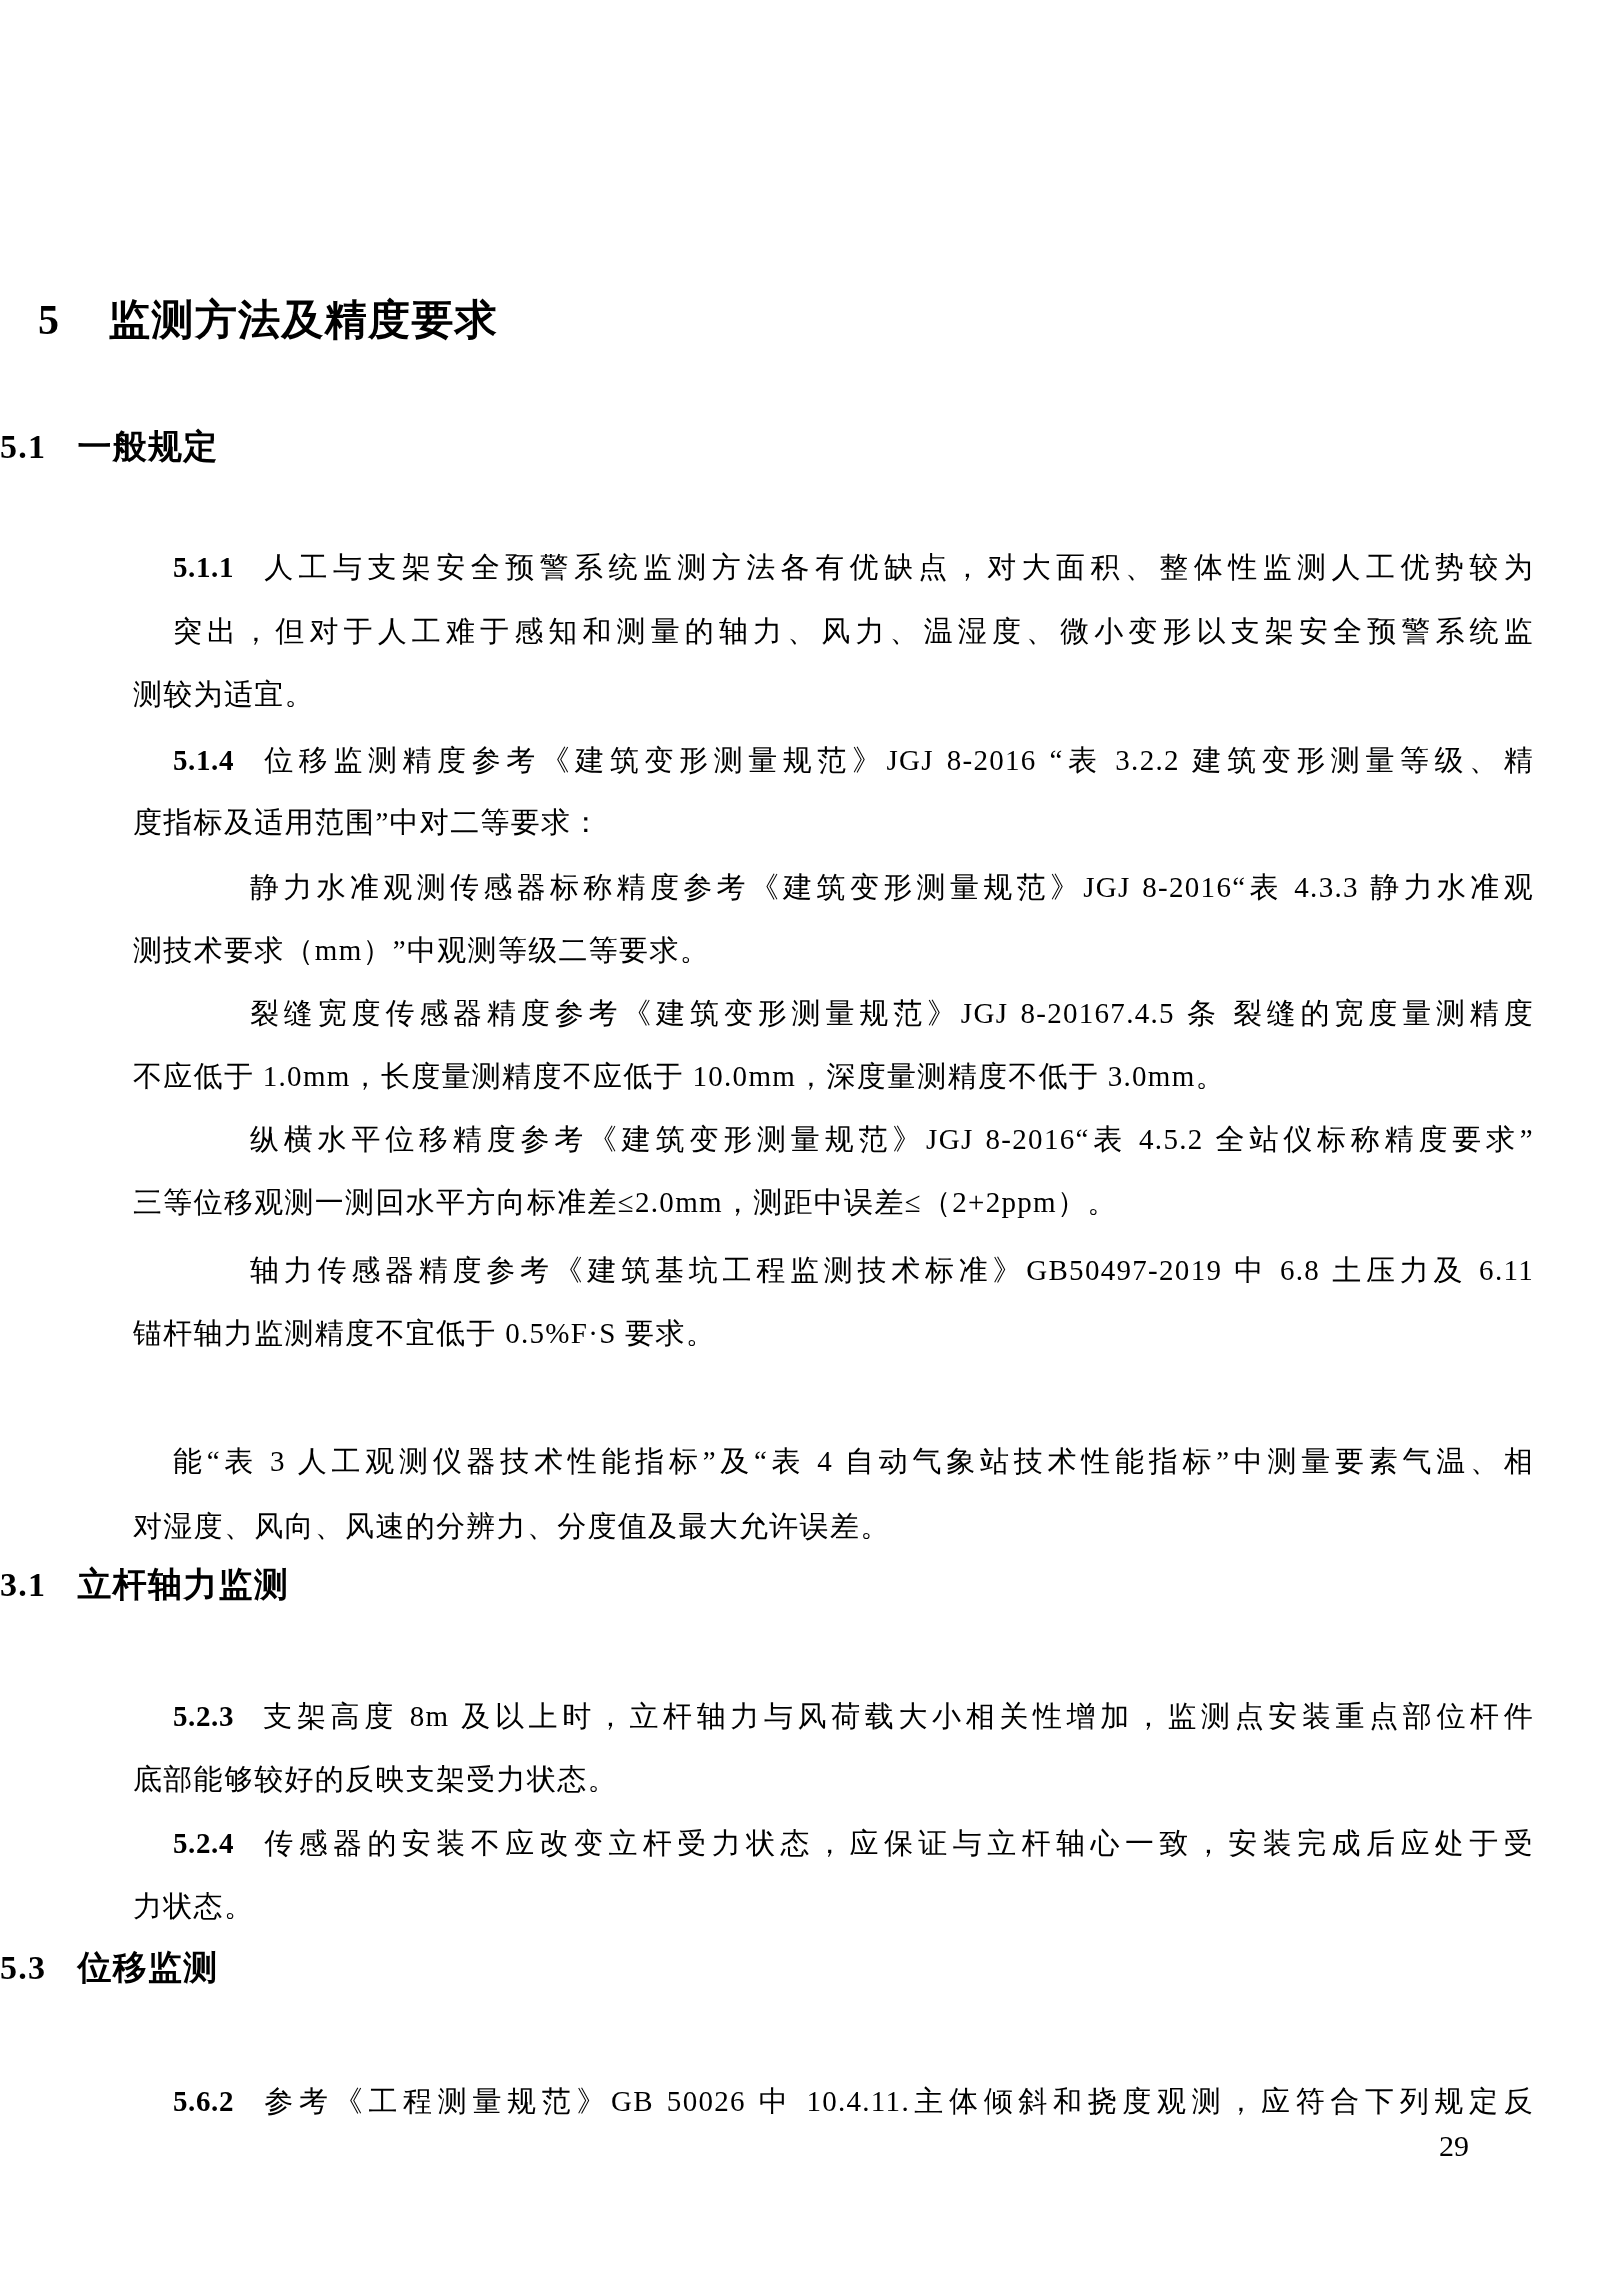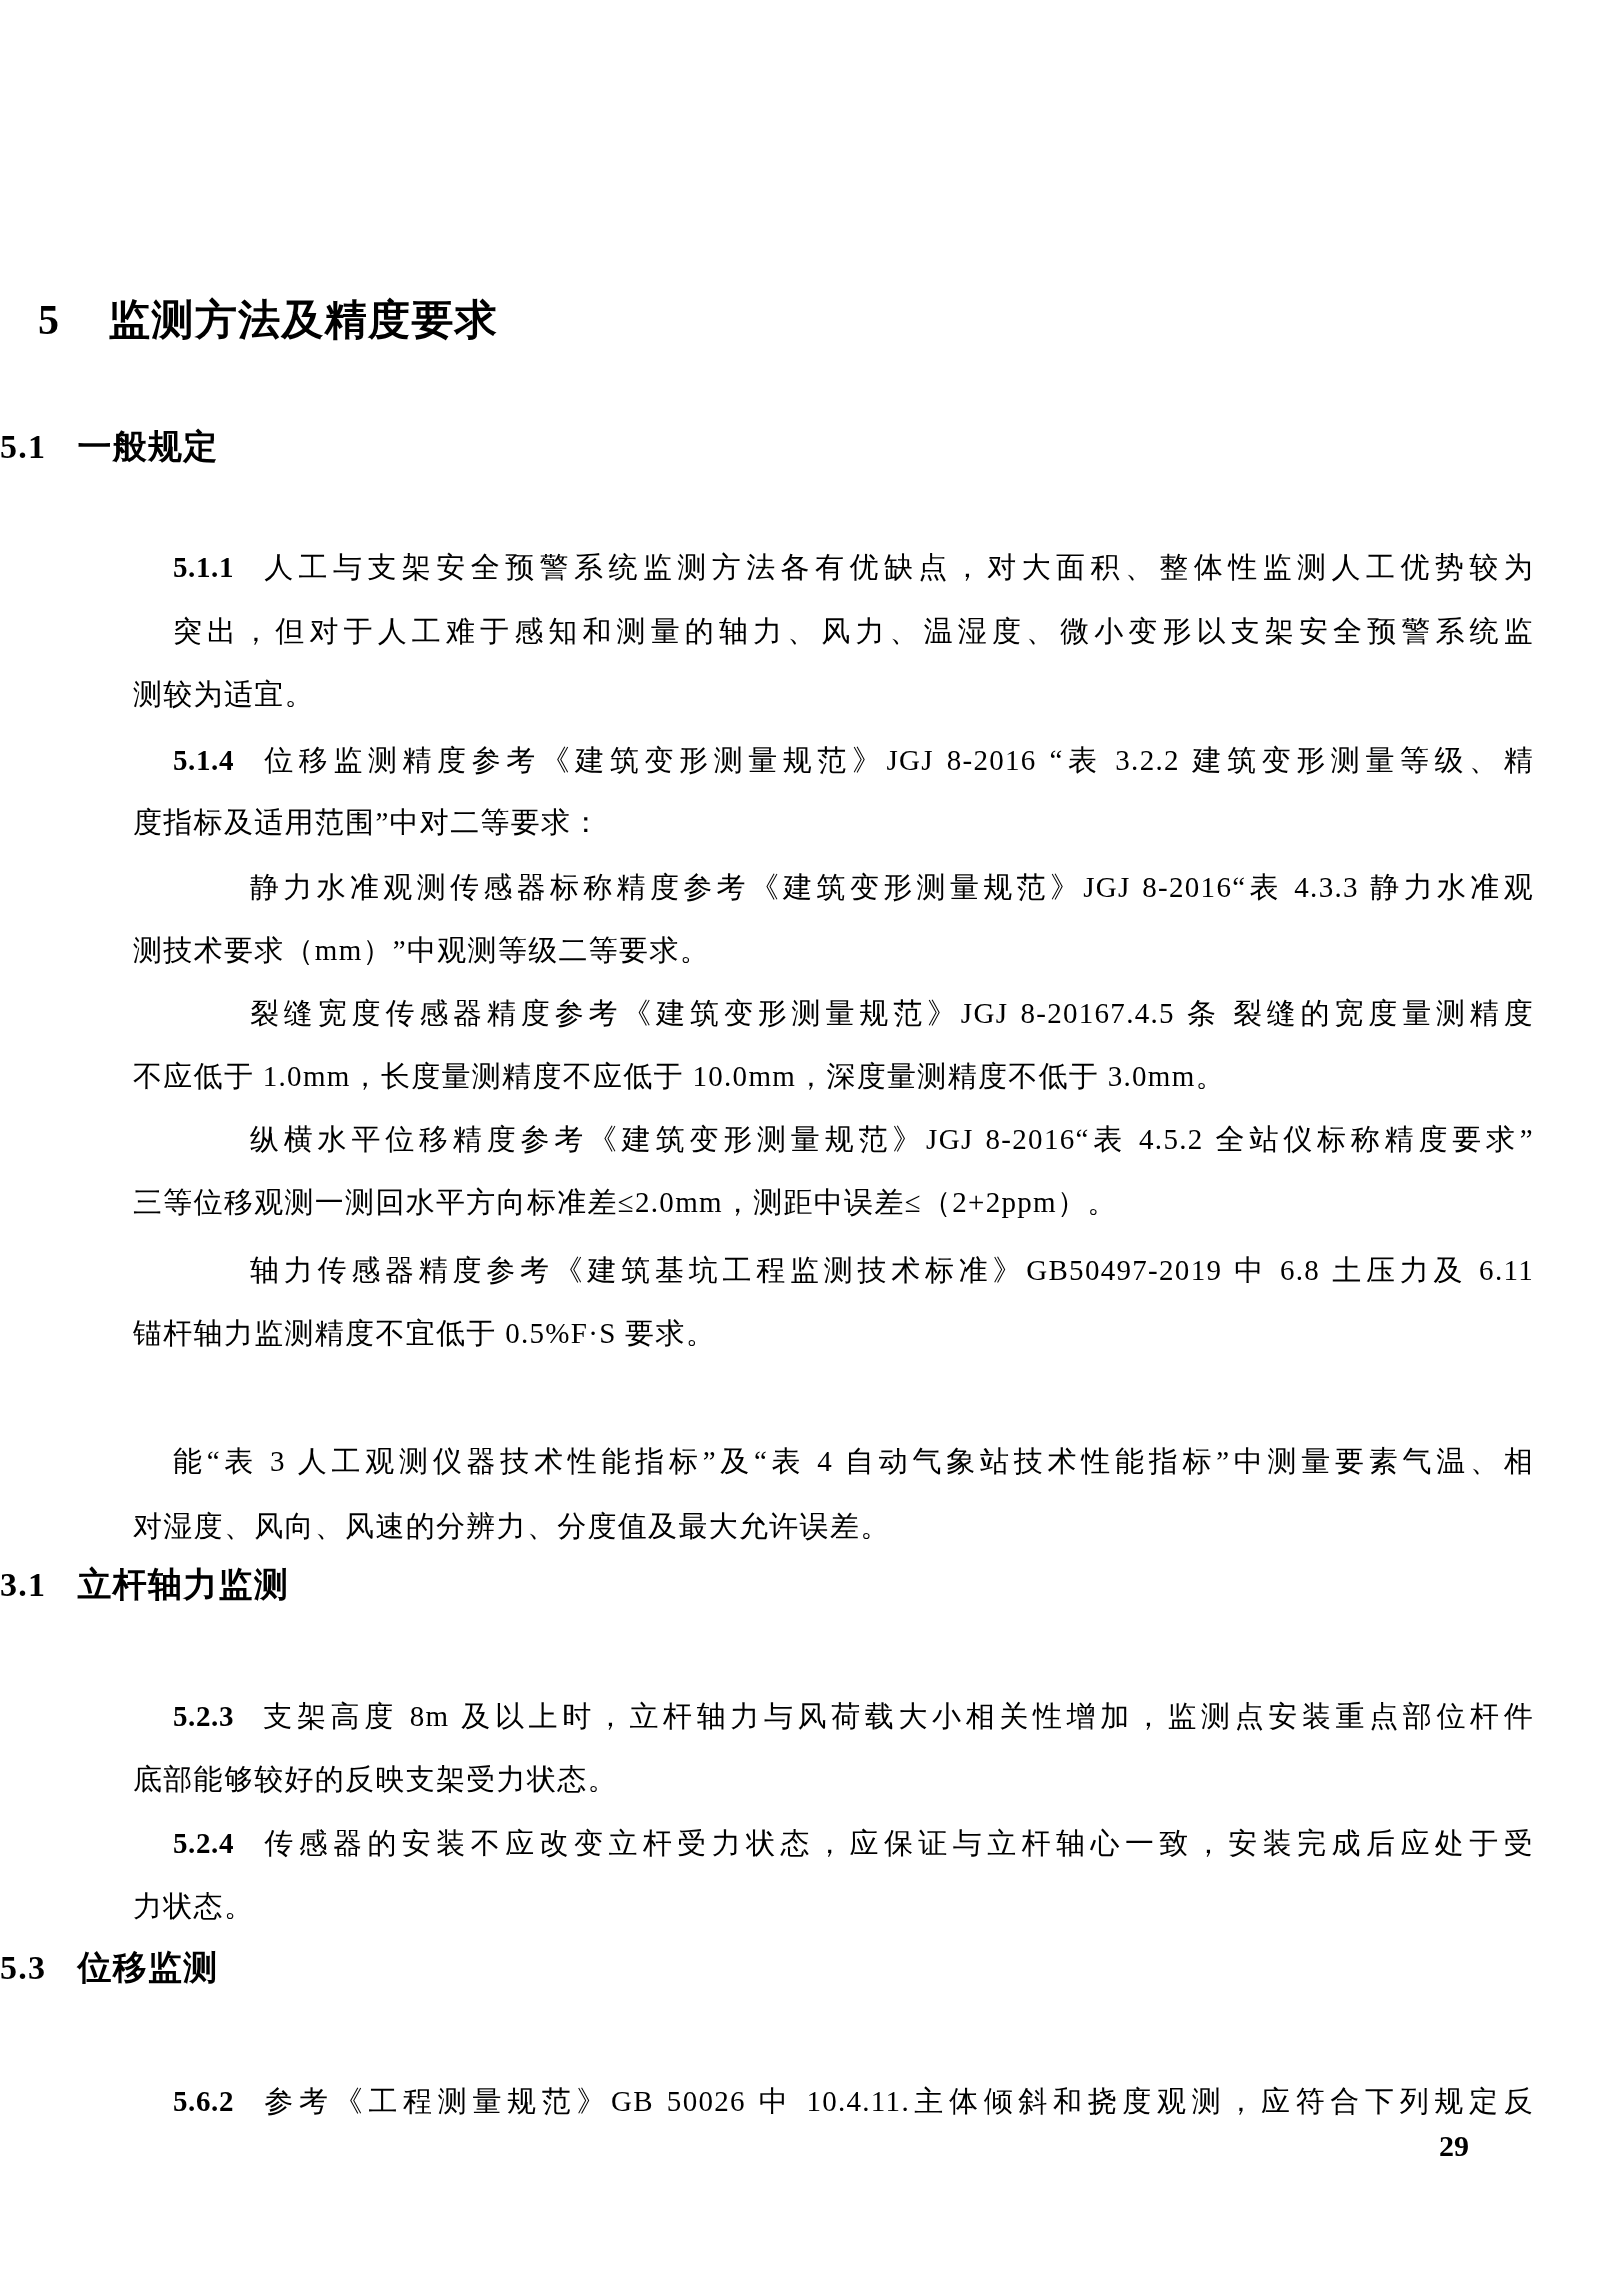--- a/index.html
+++ b/index.html
@@ -39,21 +39,21 @@
   }
   .end{
     white-space:normal;
     text-align:left;
     text-align-last:left;
   }
   .ind{text-indent:77px;}
   .num{font-weight:bold;margin-right:26px;letter-spacing:0.6px;}
   .pageno{
     position:absolute;right:155px;top:2131px;
-    font-size:30px;line-height:1;font-weight:bold;
+    font-size:30px;line-height:1;
   }
 </style>
 </head>
 <body>
 
 <div class="page">
 
   <div class="h1" style="top:297px">
     <span class="hnum">5</span><span>监测方法及精度要求</span>
   </div>

